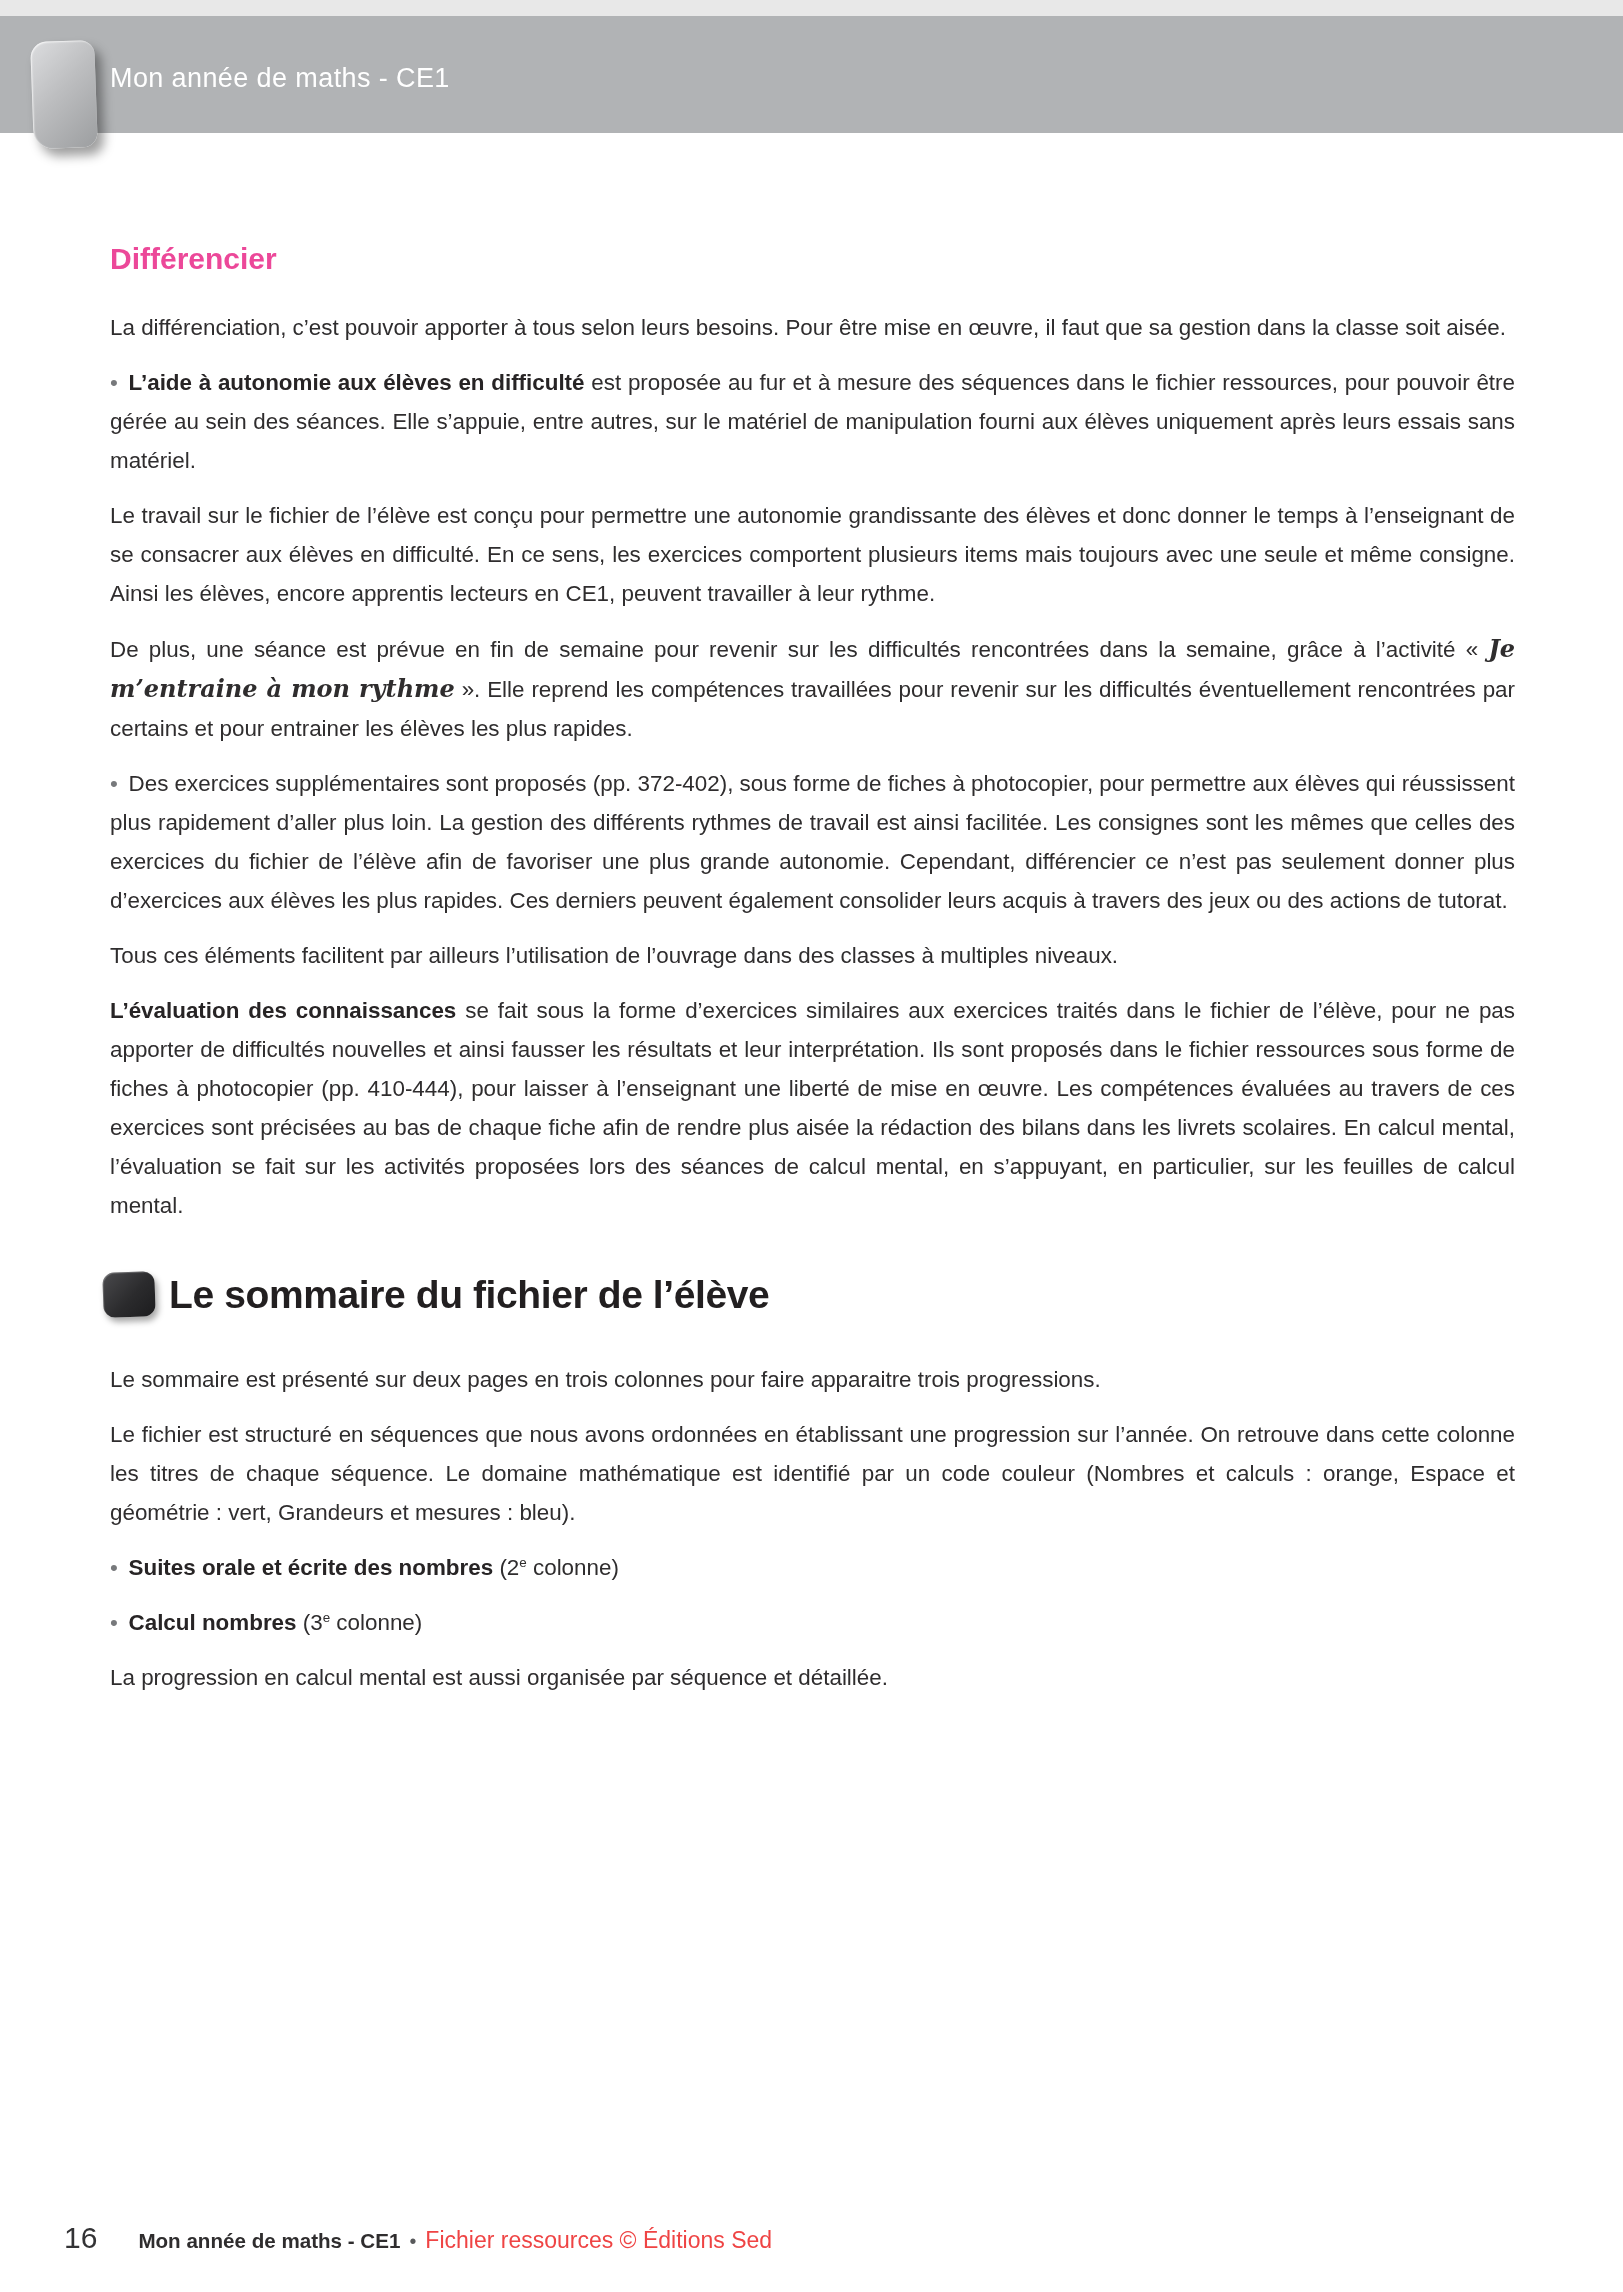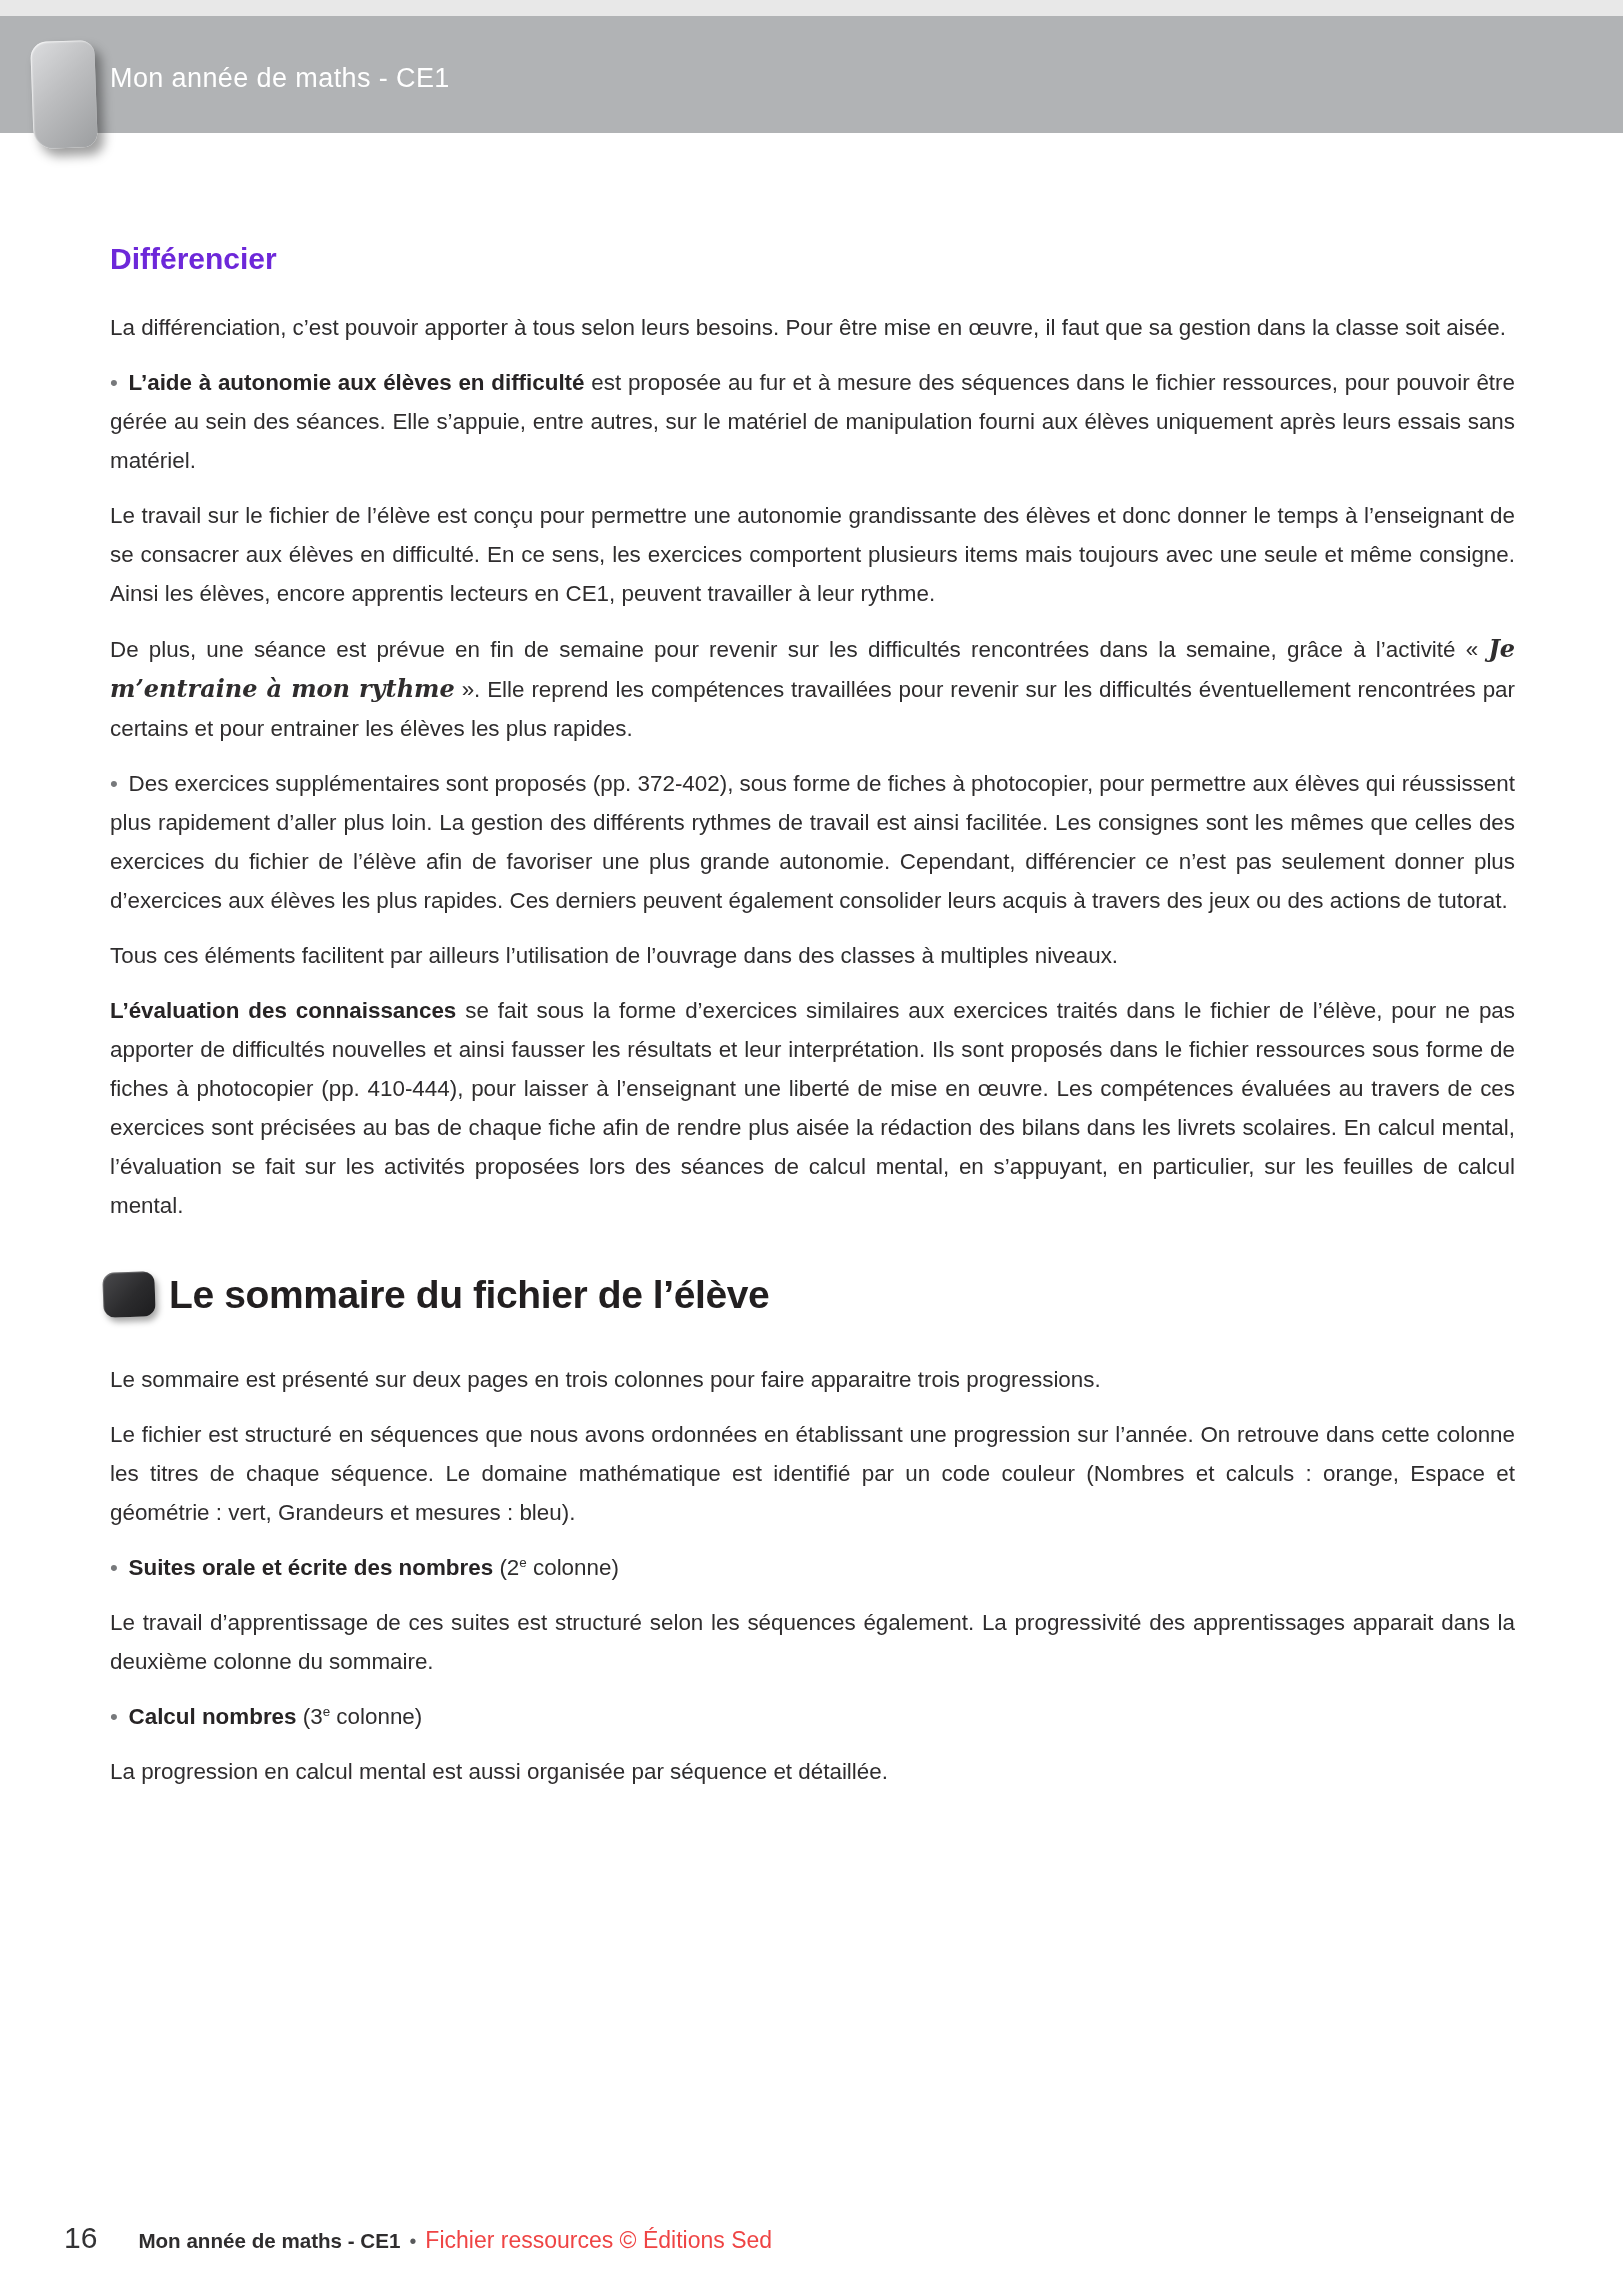--- a/index.html
+++ b/index.html
@@ -12,21 +12,21 @@
   .tab{position:absolute;left:32px;top:25px;width:64px;height:107px;border-radius:16px 14.3px 14.3px 19.7px;
        background:linear-gradient(135deg,#dcdddf 0%,#bdbec0 45%,#9c9ea0 100%);
        box-shadow:6.3px 8px 10.7px rgba(0,0,0,.38), inset 0.9px 0.9px 1.8px rgba(255,255,255,.8);
        transform:rotate(-2deg)}
   .topbar-title{position:absolute;left:110px;top:47px;font-size:27px;color:#ffffff;
        letter-spacing:0.4px;white-space:nowrap}
 
   
   .content{position:absolute;left:110px;width:1405px;top:117px;text-align:justify;
        color:#2f2d2e;font-size:22.4px;line-height:39px}
-  h3{font-size:30px;line-height:38px;color:#6d28d9;font-weight:bold;text-align:left}
+  h3{font-size:30px;line-height:38px;color:#ec4899;font-weight:bold;text-align:left}
   .h3-diff{margin:107px 0 30px}
   .h3-eval{margin:25px 0 30px}
   p{margin:0 0 16px}
   .bullet{margin:3.6px 0 16px}
   .lead{font-weight:bold;color:#272425}
   .bullet-dot{color:#77797c;margin-right:10.7px}
   .script{font-family:"DejaVu Serif",serif;font-style:italic;font-weight:bold;font-size:24px}
   sup{font-size:60%;vertical-align:super;line-height:0}
 
   
@@ -78,21 +78,20 @@
       <h2>Le sommaire du fichier de l’élève</h2>
     </div>
 
     <p><span>Le sommaire est présenté sur deux pages en trois colonnes pour faire apparaitre trois progressions.</span></p>
 
 
     <p><span>Le fichier est structuré en séquences que nous avons ordonnées en établissant une progression sur l’année. On retrouve dans cette colonne les titres de chaque séquence. Le domaine mathématique est identifié par un code couleur (Nombres et calculs : orange, Espace et géométrie : vert, Grandeurs et mesures : bleu).</span></p>
 
     <p class="bullet"><span class="bullet-dot">•</span><span class="lead">Suites orale et écrite des nombres</span><span> (2</span><sup>e</sup><span> colonne)</span></p>
 
-    <p><span>Le travail d’apprentissage de ces suites est structuré selon les séquences également. La progressivité des apprentissages apparait dans la deuxième colonne du sommaire.</span></p>
 
     <p class="bullet"><span class="bullet-dot">•</span><span class="lead">Calcul nombres</span><span> (3</span><sup>e</sup><span> colonne)</span></p>
 
     <p><span>La progression en calcul mental est aussi organisée par séquence et détaillée.</span></p>
 
   </div>
 
   <div class="footer">
     <span class="page-num">16</span>
     <span class="foot-title">Mon année de maths - CE1</span>

